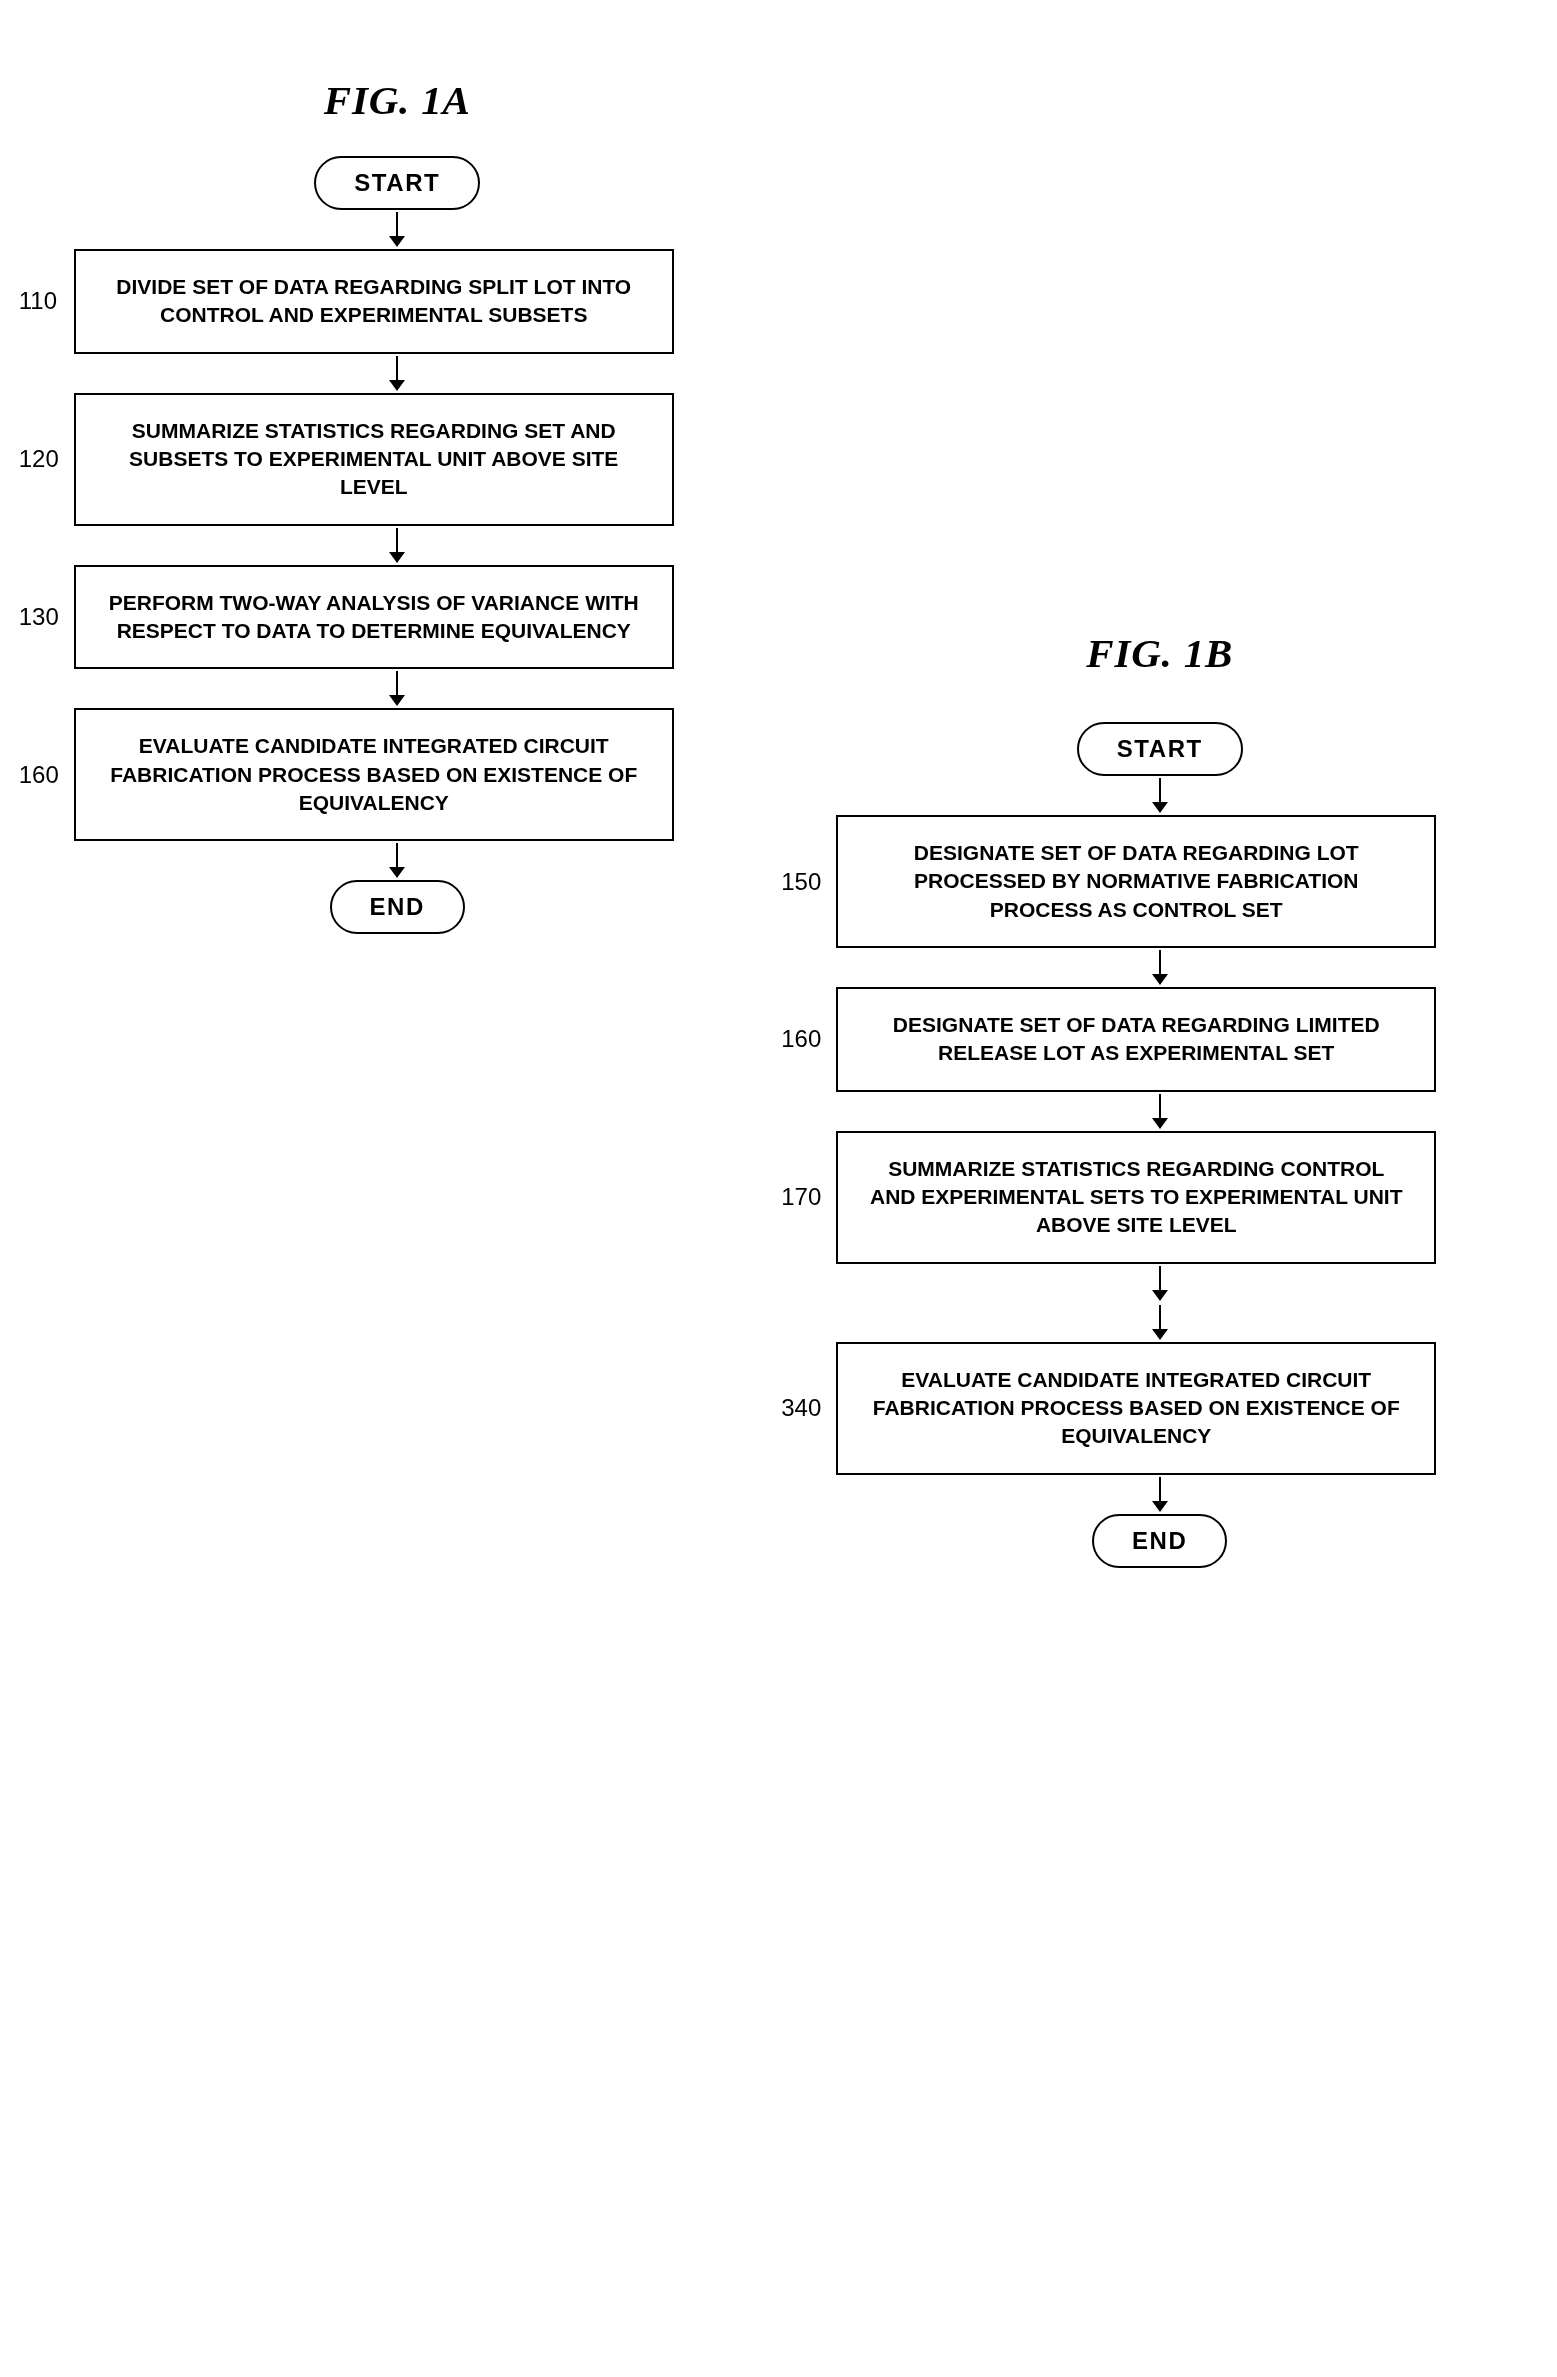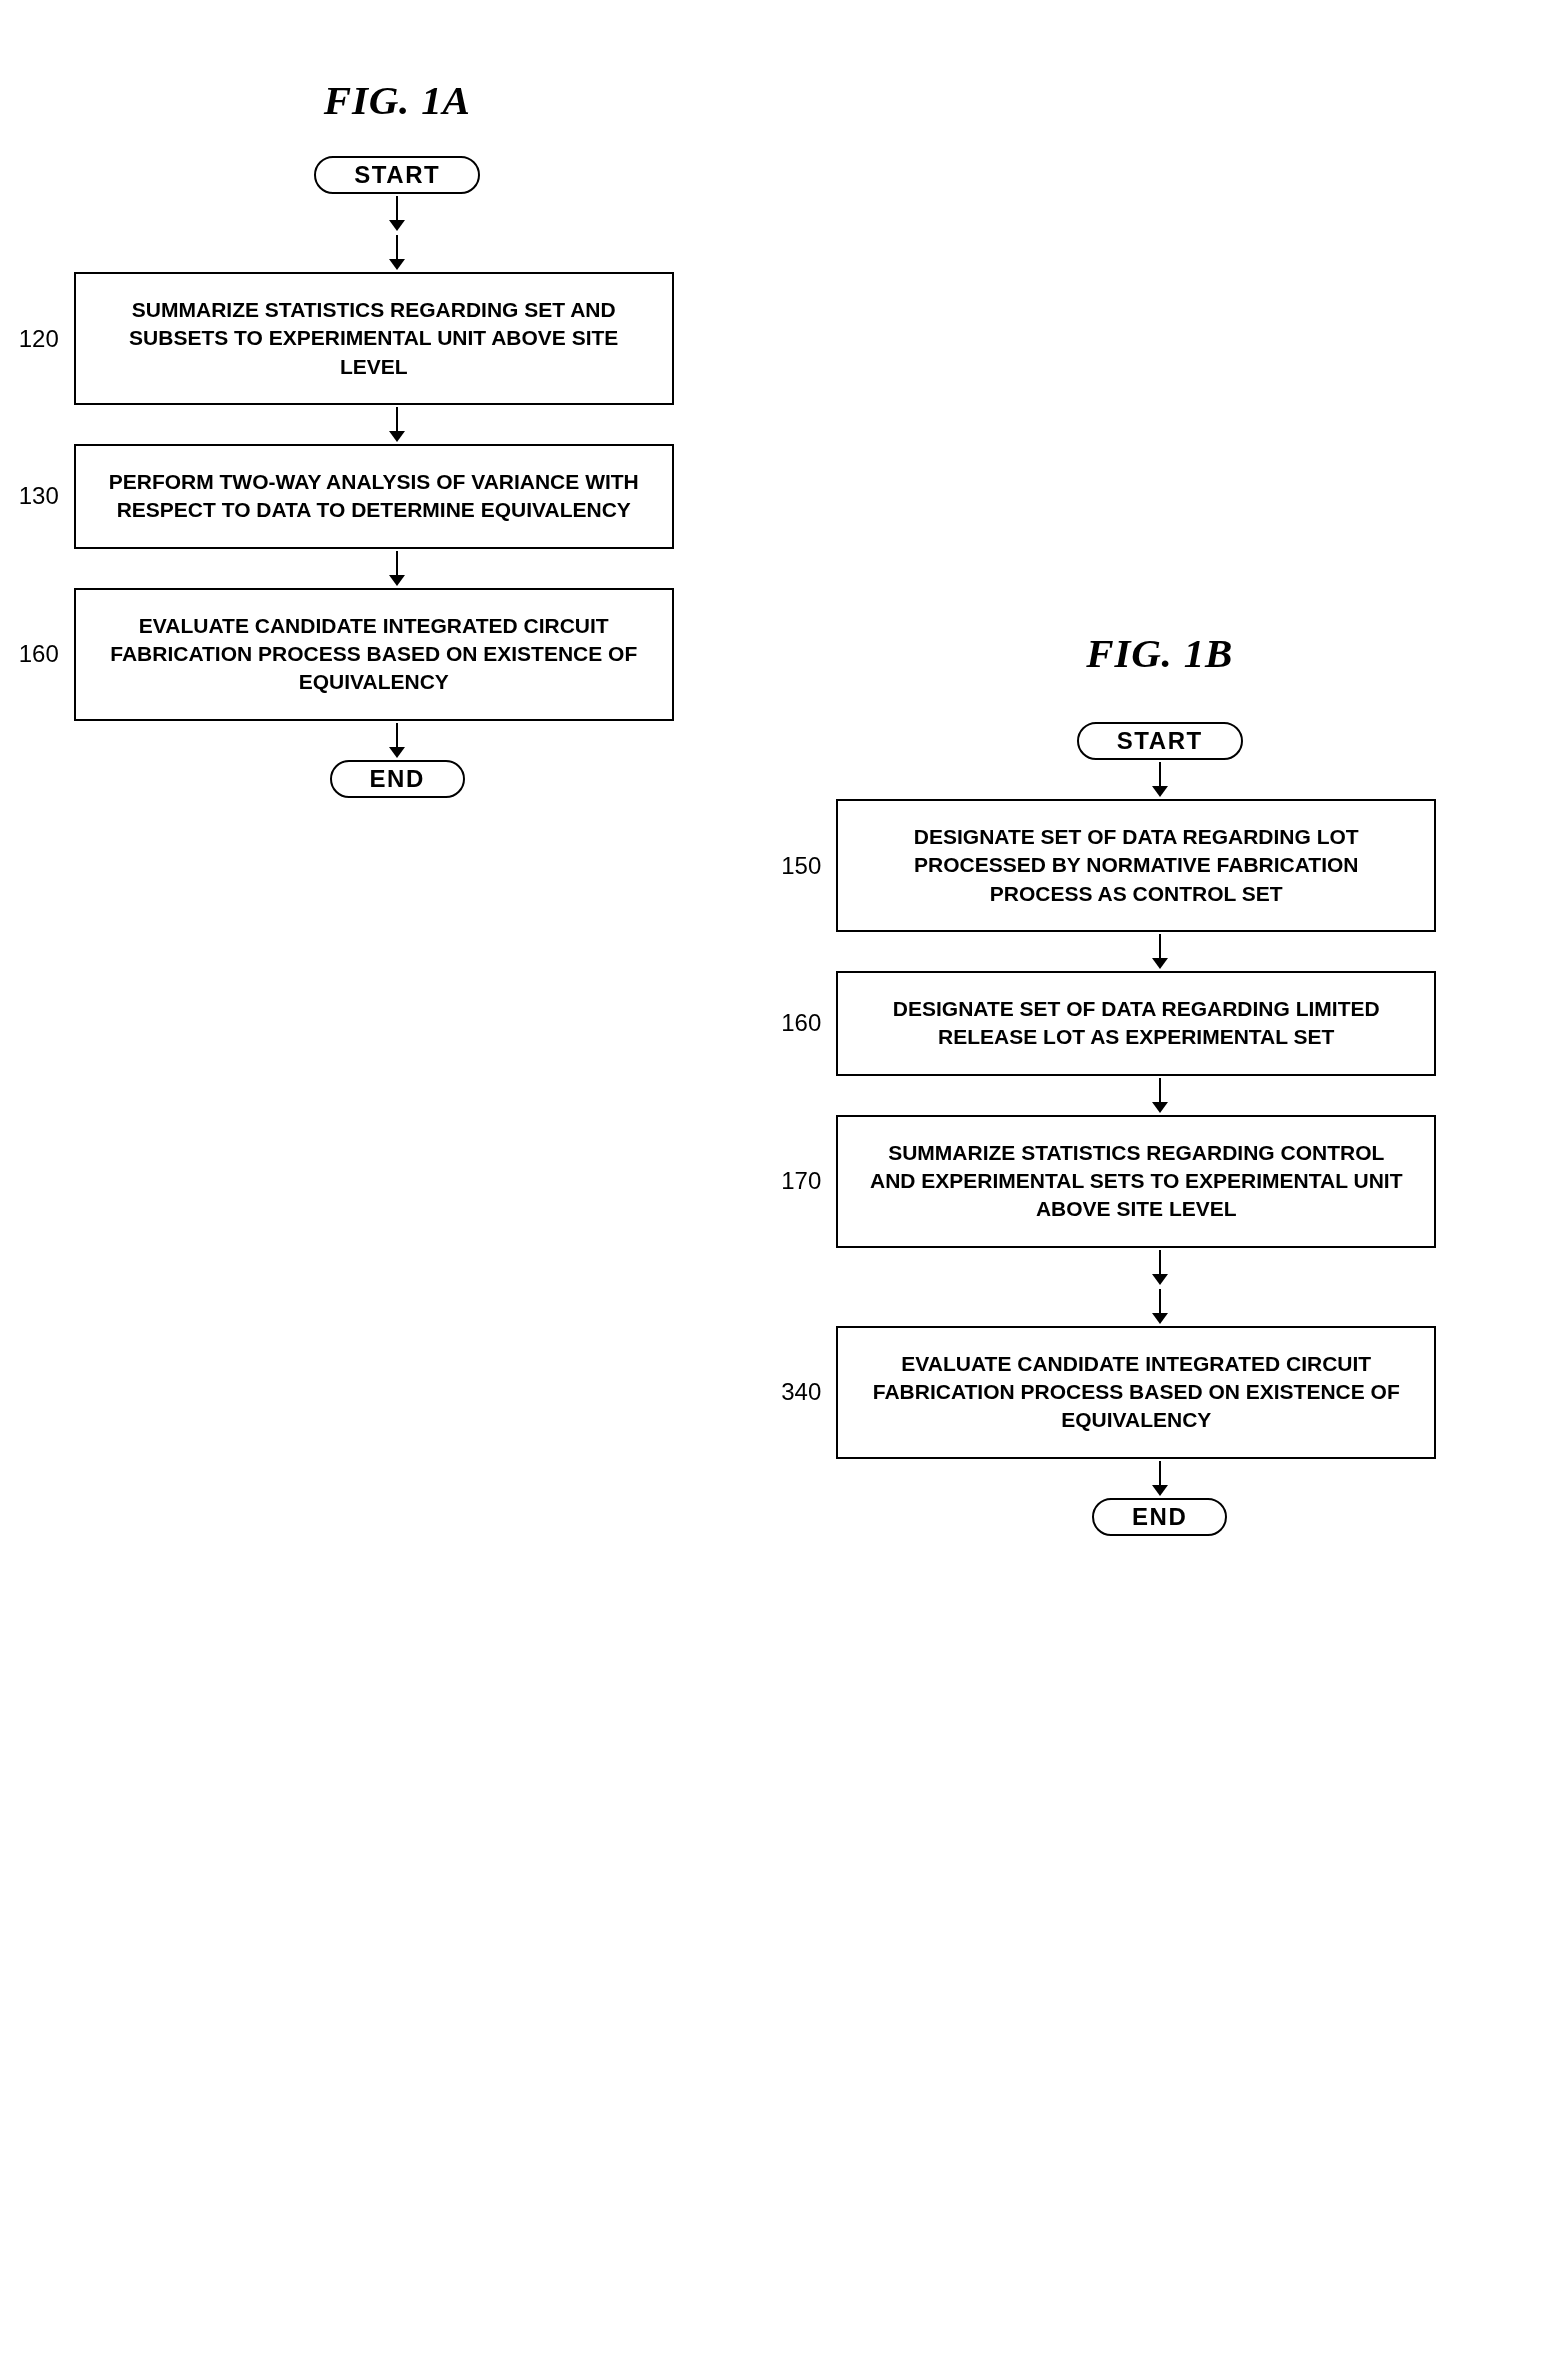--- a/index.html
+++ b/index.html
@@ -49,21 +49,21 @@
       font-weight: bold;
       margin-bottom: 32px;
       text-align: center;
       letter-spacing: 0.8px;
     }
 
     
     .oval {
       border: 2.4px solid #000;
       border-radius: 39px;
-      padding: 3px 38px;
+      padding: 11px 38px;
       font-size: 24px;
       font-weight: bold;
       font-family: Arial, sans-serif;
       letter-spacing: 1.6px;
       text-align: center;
       background: #fff;
       min-width: 126px;
       display: inline-block;
     }
 
@@ -150,20 +150,24 @@
     <div class="fig-title">FIG. 1A</div>
 
     <div class="flow-section">
 
       <div class="center-row">
         <div class="oval">START</div>
       </div>
 
       <div class="arrow"></div>
 
+      <div class="step-row">
+        <span class="step-label">110</span>
+        <div class="flow-box">DIVIDE SET OF DATA REGARDING SPLIT LOT INTO CONTROL AND EXPERIMENTAL SUBSETS</div>
+      </div>
 
       <div class="arrow"></div>
 
       <div class="step-row">
         <span class="step-label">120</span>
         <div class="flow-box">SUMMARIZE STATISTICS REGARDING SET AND SUBSETS TO EXPERIMENTAL UNIT ABOVE SITE LEVEL</div>
       </div>
 
       <div class="arrow"></div>
 

